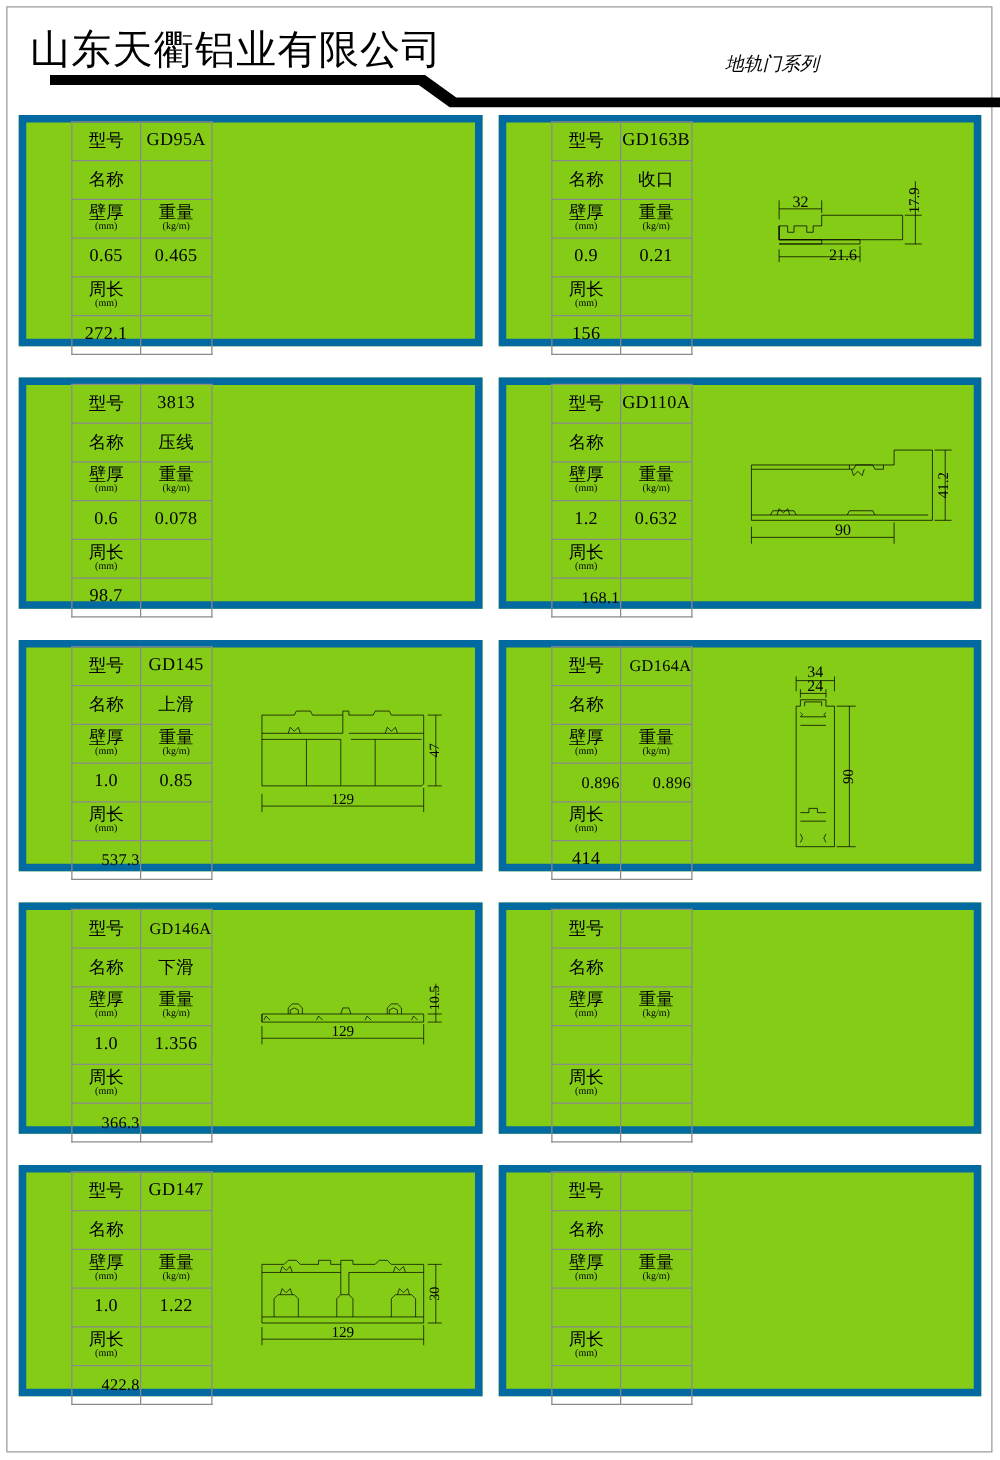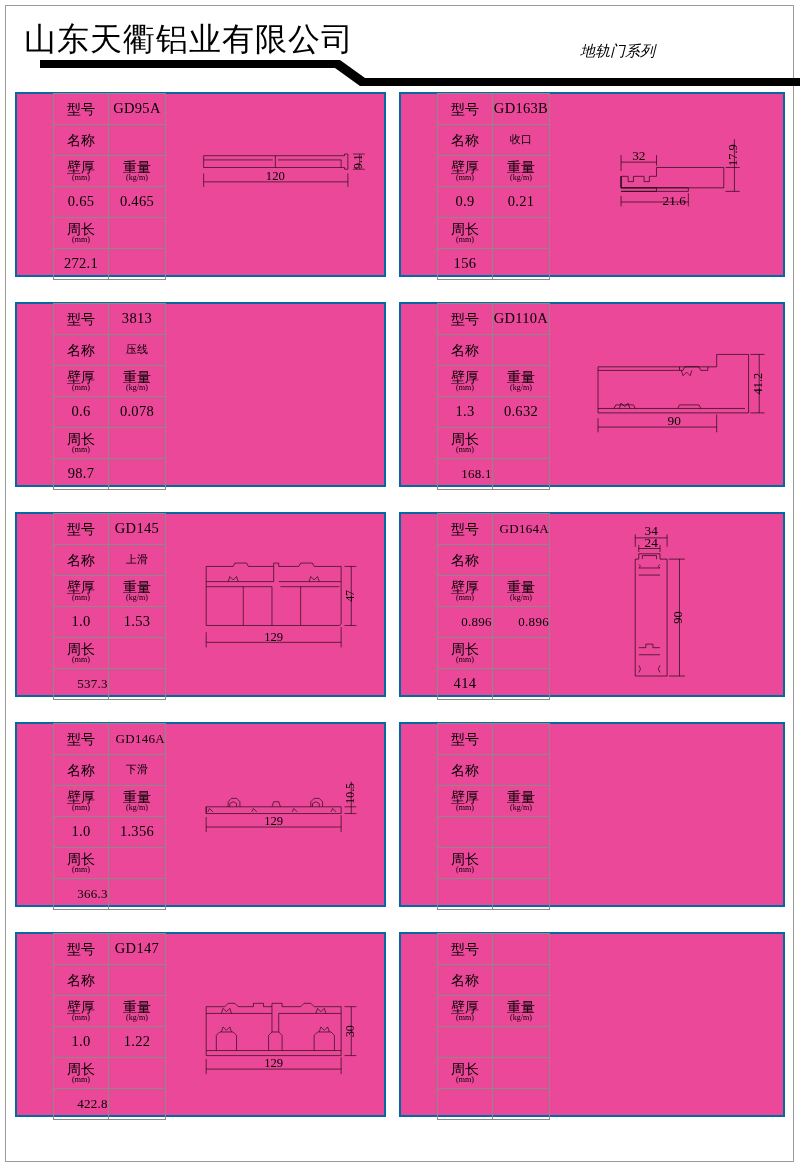--- a/index.html
+++ b/index.html
@@ -31,21 +31,21 @@
     font-style:italic;
   }
   .rule{position:absolute;left:0;top:60px;width:800px;height:26px;}
 
   
   .grid{position:absolute;left:0;top:92px;width:800px;}
   .row{position:relative;height:210px;}
   .row.r5{height:216px;}
   .panel{
     position:absolute;top:0;height:185px;
-    border:2px solid #0369a1;box-sizing:border-box;background:#ec4899;
+    border:6px solid #0369a1;box-sizing:border-box;background:#84cc16;
   }
   .panel.left{left:15px;width:371px;}
   .panel.right{left:399px;width:386px;}
 
   
   .spec{
     position:absolute;left:36px;top:-1px;
     width:113px;height:187px;
     border-collapse:collapse;
     table-layout:fixed;
@@ -65,21 +65,21 @@
     font-family:"DejaVu Sans", sans-serif;
     font-size:14px;
     font-weight:500;
   }
   .spec td.val{
     width:51%;
     font-family:"Liberation Serif", serif;
     font-size:14.5px;
     letter-spacing:0.3px;
   }
-  .spec td.val.cjk{font-family:"DejaVu Sans", sans-serif;font-size:11px;}
+  .spec td.val.cjk{font-family:"DejaVu Sans", sans-serif;font-size:14px;}
   .spec td.wide{font-size:13px;text-align:right;}
   .unit{display:block;font-size:8px;line-height:1;margin-top:-1px;
         font-family:"Liberation Serif", serif;letter-spacing:0;}
   .lblwrap{display:inline-block;text-align:center;}
 
   
   .draw{
     position:absolute;left:150px;top:-1px;right:-1px;height:187px;
     overflow:hidden;
     padding-left:24px;
@@ -129,39 +129,20 @@
         <tr>
               <td class="lbl"><span class="lblwrap"><span>周长</span><span class="unit">(mm)</span></span></td>
             <td class="val"></td>
             </tr>
         <tr>
               <td class="val">272.1</td>
             <td class="val"></td>
             </tr>
       </tbody>
         </table>
-      <div class="draw">
-        <svg viewBox="0 0 230 187">
-          <g fill="none" stroke="#000" stroke-width="0.7">
-            <path d="M15,57 L182,57 L182,55 L186,55 L186,73 L182,73 L182,71 L15,71 Z"></path>
-            <line x1="100" y1="57" x2="100" y2="71"></line>
-            <line x1="15" y1="62" x2="97" y2="62"></line>
-              <line x1="103" y1="62" x2="178" y2="62"></line>
-            <line x1="178" y1="62" x2="178" y2="71"></line>
-            <line x1="15" y1="78" x2="15" y2="94"></line>
-              <line x1="186" y1="78" x2="186" y2="94"></line>
-            <line x1="15" y1="88" x2="186" y2="88"></line>
-            <line x1="192" y1="55" x2="206" y2="55"></line>
-              <line x1="192" y1="73" x2="206" y2="73"></line>
-            <line x1="200" y1="55" x2="200" y2="73"></line>
-          </g>
-          <text class="dimtext" x="100" y="86" text-anchor="middle">120</text>
-          <text class="dimtext sm" x="203" y="64" text-anchor="middle" transform="rotate(-90,203,64)">9.1</text>
-        </svg>
-      </div>
     </div>
 
     <div class="panel right">
       <table class="spec">
           <tbody>
         <tr>
               <td class="lbl">型号</td>
             <td class="val">GD163B</td>
             </tr>
         <tr>
@@ -254,21 +235,21 @@
             </tr>
         <tr>
               <td class="lbl">名称</td>
             <td class="val cjk"></td>
             </tr>
         <tr>
               <td class="lbl"><span class="lblwrap"><span>壁厚</span><span class="unit">(mm)</span></span></td>
             <td class="lbl"><span class="lblwrap"><span>重量</span><span class="unit">(kg/m)</span></span></td>
             </tr>
         <tr>
-              <td class="val">1.3</td>
+              <td class="val">1.2</td>
             <td class="val">0.632</td>
             </tr>
         <tr>
               <td class="lbl"><span class="lblwrap"><span>周长</span><span class="unit">(mm)</span></span></td>
             <td class="val"></td>
             </tr>
         <tr>
               <td class="val wide">168.1</td>
             <td class="val"></td>
             </tr>
@@ -310,21 +291,21 @@
         <tr>
               <td class="lbl">名称</td>
             <td class="val cjk">上滑</td>
             </tr>
         <tr>
               <td class="lbl"><span class="lblwrap"><span>壁厚</span><span class="unit">(mm)</span></span></td>
             <td class="lbl"><span class="lblwrap"><span>重量</span><span class="unit">(kg/m)</span></span></td>
             </tr>
         <tr>
               <td class="val">1.0</td>
-            <td class="val">1.53</td>
+            <td class="val">0.85</td>
             </tr>
         <tr>
               <td class="lbl"><span class="lblwrap"><span>周长</span><span class="unit">(mm)</span></span></td>
             <td class="val"></td>
             </tr>
         <tr>
               <td class="val wide">537.3</td>
             <td class="val"></td>
             </tr>
       </tbody>

